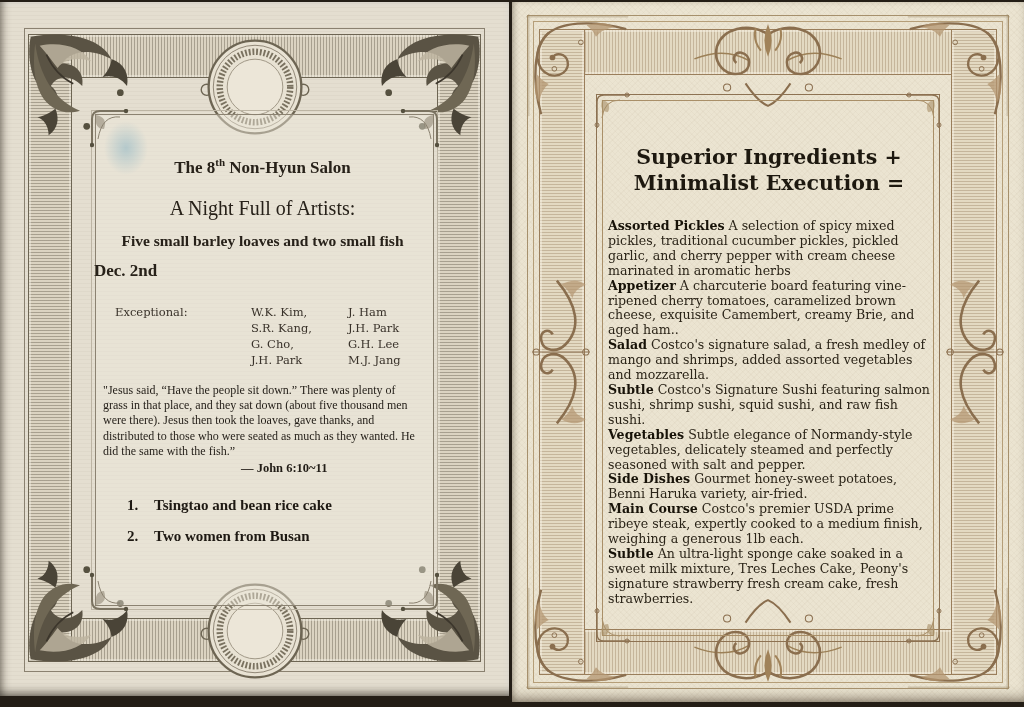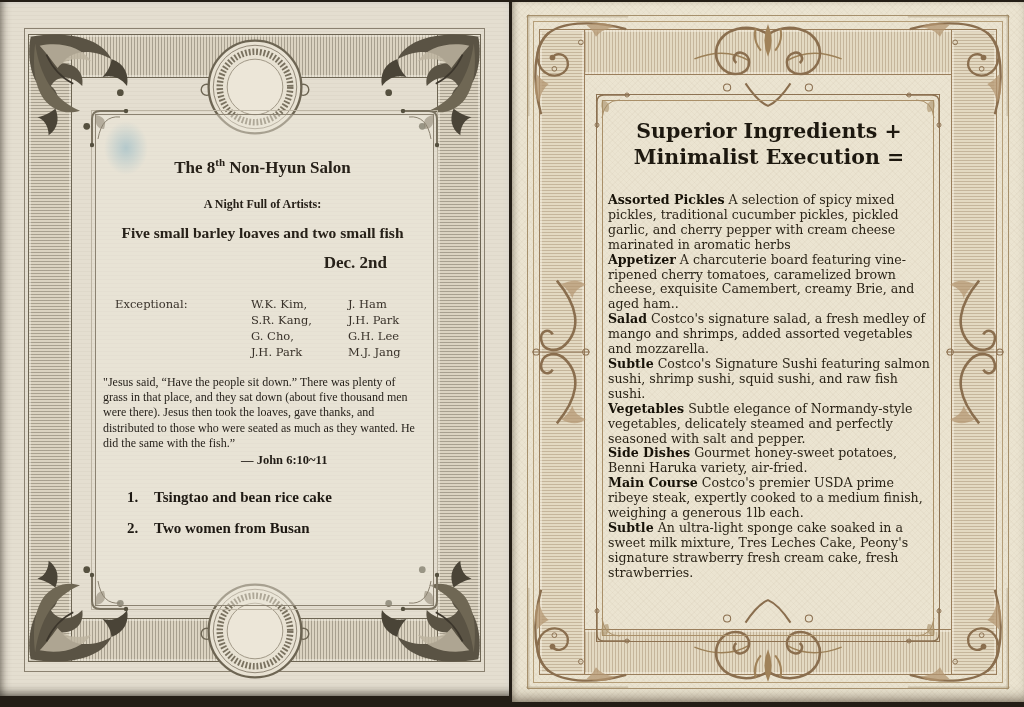--- a/index.html
+++ b/index.html
@@ -31,23 +31,23 @@
   .lf-bracket{position:absolute;width:40px;height:40px;}
   .lf-bracket.tl{left:-6px;top:-6px;} .lf-bracket.tr{right:-6px;top:-6px;transform:scaleX(-1);}
   .lf-bracket.bl{left:-6px;bottom:-6px;transform:scaleY(-1);} .lf-bracket.br{right:-6px;bottom:-6px;transform:scale(-1,-1);}
   .blue-hint{position:absolute;left:8px;top:6px;width:44px;height:54px;
     background:radial-gradient(closest-side,rgba(138,180,196,.55),rgba(138,180,196,0));}
 
   
   .lf-content{position:absolute;left:94px;top:112px;width:337px;height:568px;color:#272119;}
   .lf-title{margin-top:42px;text-align:center;font-weight:bold;font-size:17px;}
   .lf-title sup{font-size:11px;}
-  .lf-sub{margin-top:19px;text-align:center;font-weight:bold;font-size:12px;}
+  .lf-sub{margin-top:19px;text-align:center;font-weight:normal;font-size:20px;}
   .lf-tag{margin-top:12px;text-align:center;font-weight:bold;font-size:15.5px;}
-  .lf-date{margin-top:11px;text-align:right;padding-right:44px;font-weight:bold;font-size:17px;}
+  .lf-date{margin-top:11px;padding-right:44px;font-weight:bold;font-size:17px;}
   .lf-part{margin-top:23px;display:flex;padding-left:21px;font-family:"DejaVu Serif",serif;
            font-size:11.5px;line-height:16px;color:#39322a;}
   .lf-part .plabel{width:88px;}
   .lf-part .pcol1{width:97px;margin-left:48px;}
   .lf-quote{margin-top:15px;padding:0 12px 0 9px;font-size:12px;line-height:15.4px;color:#221d17;text-align:left;}
   .lf-attr{font-weight:bold;padding-left:138px;font-size:12.5px;margin-top:1px;}
   .lf-list{margin-top:21px;padding-left:33px;font-weight:bold;font-size:15px;color:#1e1913;}
   .lf-item{display:flex;margin-bottom:14px;}
   .lf-item .num{width:27px;}
 
@@ -66,21 +66,21 @@
   .rf-palmette.top{top:18px;} .rf-palmette.bottom{bottom:16px;transform:translateX(-50%) scaleY(-1);}
   .rf-side{position:absolute;width:62px;height:156px;top:272px;}
   .rf-side.l{left:18px;} .rf-side.r{right:18px;transform:scaleX(-1);}
   .rf-inner{position:absolute;left:84px;top:92px;right:84px;bottom:60px;border:1px solid #8d7252;}
   .rf-inner2{position:absolute;left:5px;top:5px;right:5px;bottom:5px;border:1px solid #a98f68;}
   .rf-curl{position:absolute;width:40px;height:40px;}
   .rf-curl.tl{left:-3px;top:-3px;} .rf-curl.tr{right:-3px;top:-3px;transform:scaleX(-1);}
   .rf-curl.bl{left:-3px;bottom:-3px;transform:scaleY(-1);} .rf-curl.br{right:-3px;bottom:-3px;transform:scale(-1,-1);}
 
   
-  .rc-content{position:absolute;left:96px;top:116px;width:322px;color:#241e14;}
+  .rc-content{position:absolute;left:96px;top:142px;width:322px;color:#241e14;}
   .rc-title{font-family:"DejaVu Serif",serif;font-weight:bold;font-size:20.5px;line-height:26px;
             text-align:center;color:#1d180f;}
   .rc-menu{margin-top:23px;font-family:"DejaVu Serif",serif;font-size:12.6px;line-height:14.9px;color:#2b2418;}
   .rc-menu b{color:#171208;}
   .rc-menu p{margin:0;}
   .hidden-defs{position:absolute;width:0;height:0;overflow:hidden;}
 </style>
 </head>
 <body>
 

